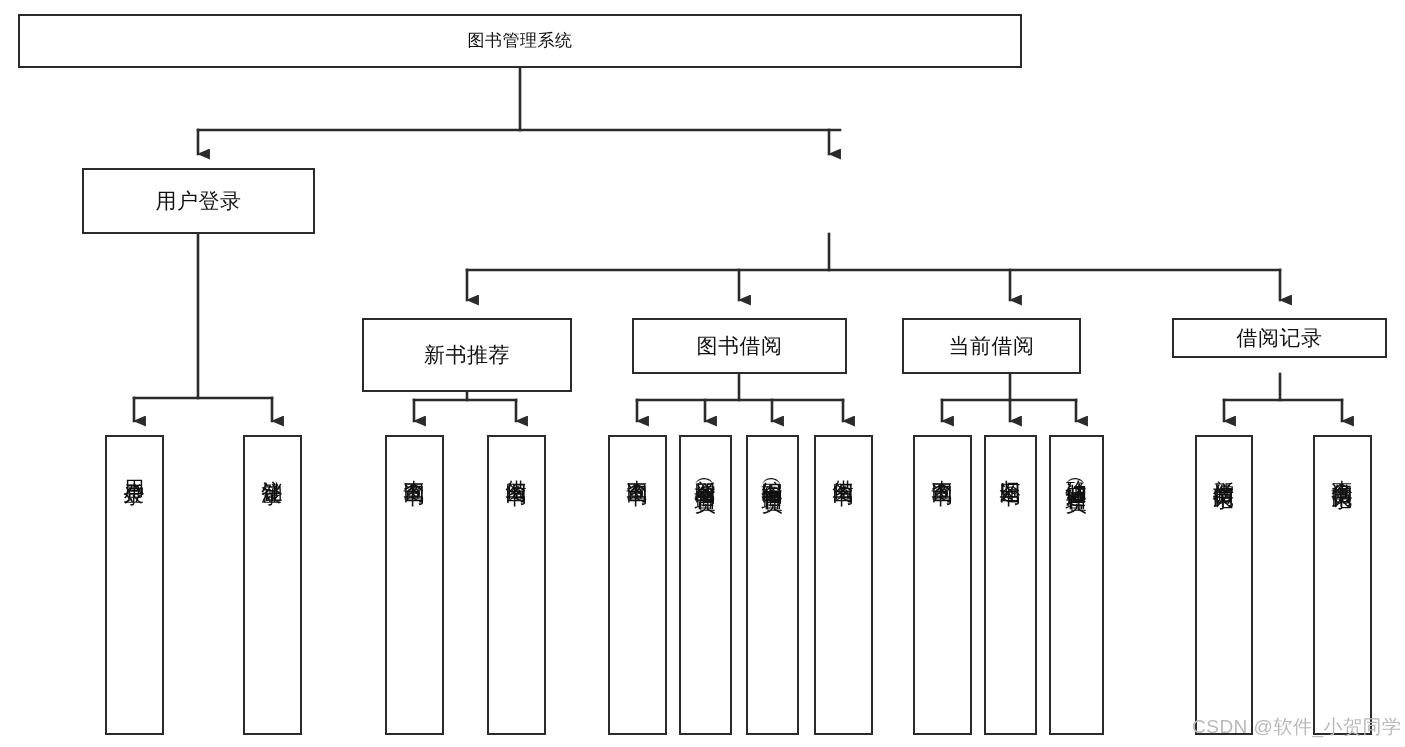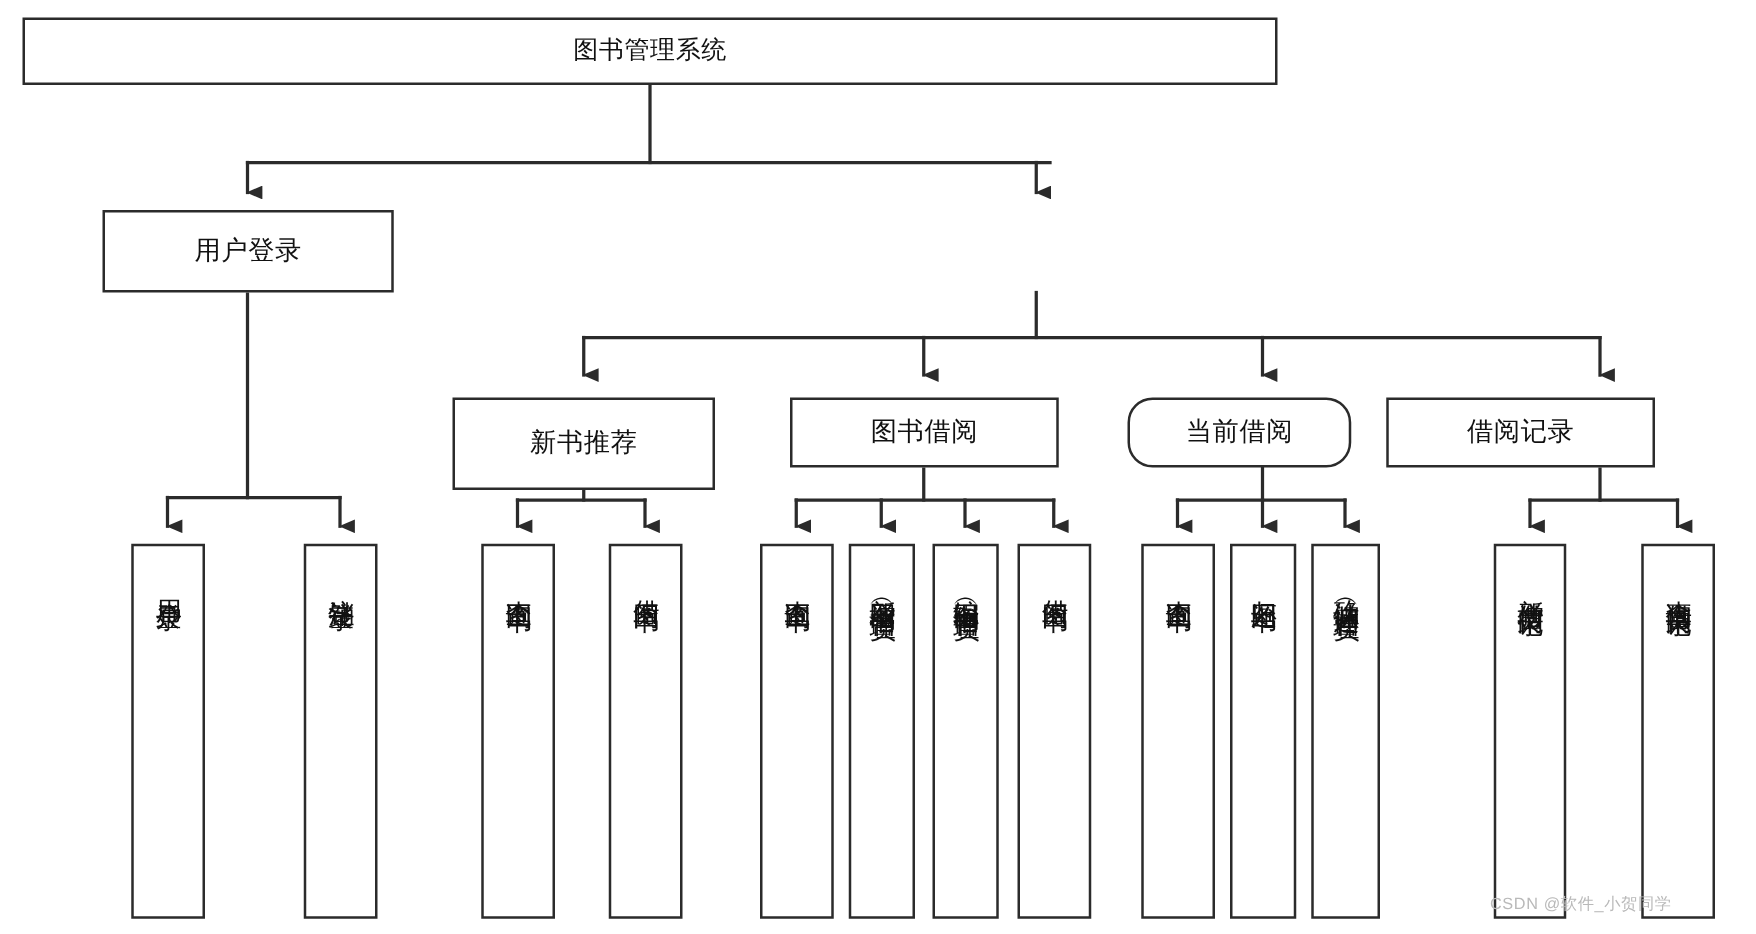--- a/index.html
+++ b/index.html
@@ -52,25 +52,25 @@
     padding-top: 26px;
   }
   .node.vert .label {
     writing-mode: vertical-rl;
     text-orientation: upright;
     font-size: 21px;
     letter-spacing: 2px;
     line-height: 1;
     white-space: nowrap;
   }
-  .node.root .label { font-size: 20px; }
+  .node.root .label { font-size: 17px; }
   .watermark {
     position: absolute;
     color: #b9b9b9;
-    font-size: 13px;
+    font-size: 19px;
     white-space: nowrap;
     z-index: 3;
     letter-spacing: 0.5px;
   }
 </style>
 </head>
 <body>
 
 <div id="diagram">
 
@@ -131,24 +131,24 @@
   <div class="node horiz" style="left: 82px; top: 168px; width: 233px; height: 66px;">
     <span class="label">用户登录</span>
   </div>
 
   <div class="node horiz" style="left: 362px; top: 318px; width: 210px; height: 74px;">
     <span class="label">新书推荐</span>
   </div>
   <div class="node horiz" style="left: 632px; top: 318px; width: 215px; height: 56px;">
     <span class="label">图书借阅</span>
   </div>
-  <div class="node horiz" style="left: 902px; top: 318px; width: 179px; height: 56px; border-radius: 20px;">
+  <div class="node horiz" style="left: 902px; top: 318px; width: 179px; height: 56px;">
     <span class="label">当前借阅</span>
   </div>
-  <div class="node horiz" style="left: 1109px; top: 318px; width: 215px; height: 56px;">
+  <div class="node horiz" style="left: 1172px; top: 318px; width: 215px; height: 40px;">
     <span class="label">借阅记录</span>
   </div>
 
   <div class="node vert" style="left: 105px; top: 435px; width: 59px; height: 300px;">
     <span class="label">用户登录</span>
   </div>
   <div class="node vert" style="left: 243px; top: 435px; width: 59px; height: 300px;">
     <span class="label">注销登录</span>
   </div>
   <div class="node vert" style="left: 385px; top: 435px; width: 59px; height: 300px;">

